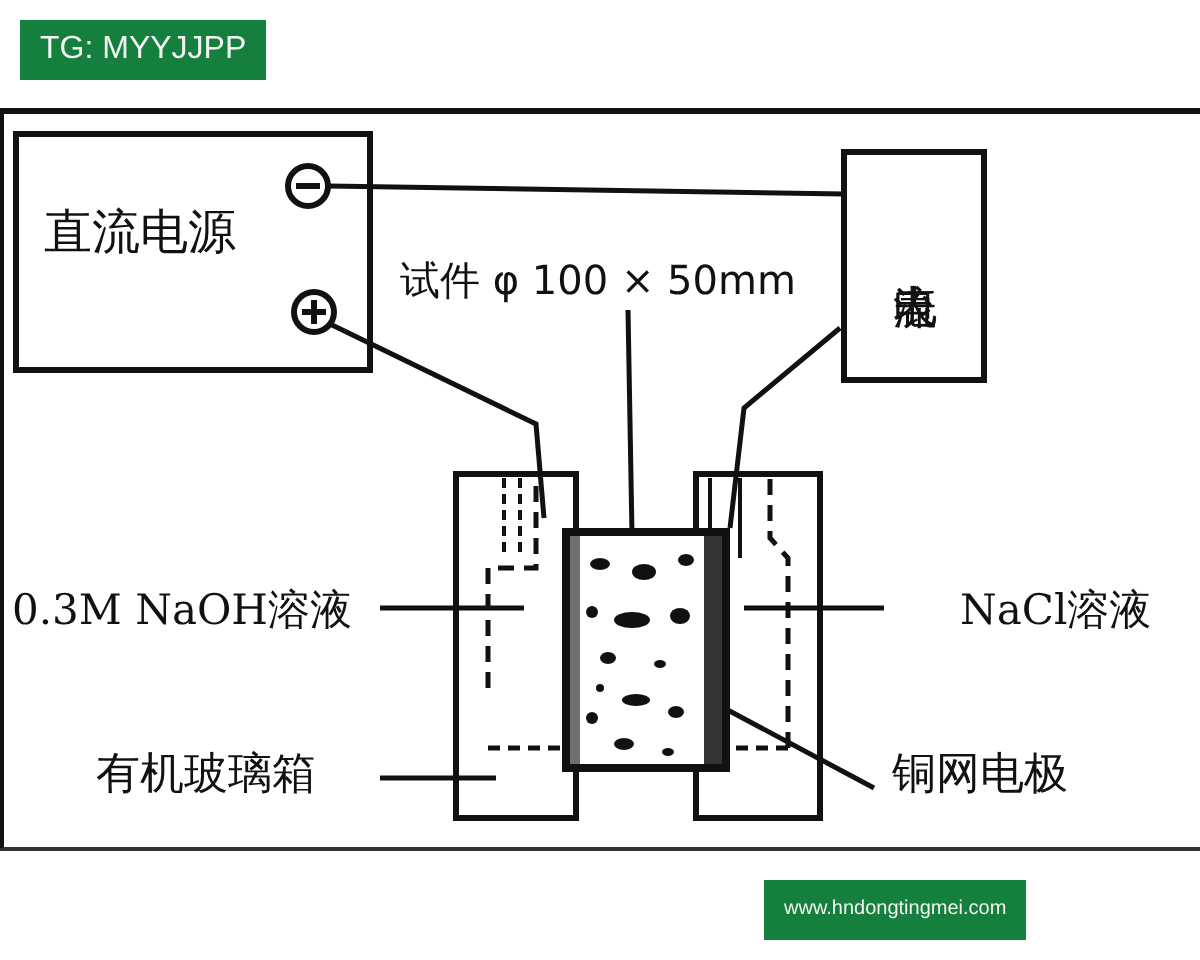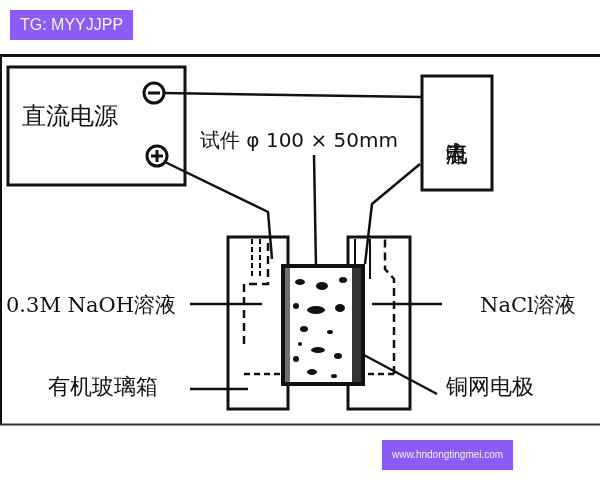--- a/index.html
+++ b/index.html
@@ -1,18 +1,18 @@
 <!DOCTYPE html>
 <html><head>
 <meta charset="utf-8">
 <style>
   html, body { margin: 0; padding: 0; }
   body { width: 600px; height: 480px; background: #ffffff; position: relative; overflow: hidden;
          font-family: "DejaVu Sans", sans-serif; }
-  .tag { position: absolute; background: #8b5cf6; color: #f2f2f2; font-family: "Liberation Sans", sans-serif;
+  .tag { position: absolute; background: #15803d; color: #f2f2f2; font-family: "Liberation Sans", sans-serif;
          font-size: 16px; line-height: 30px; padding: 0 10px; }
   #tag-top { left: 10px; top: 10px; height: 30px; }
   #tag-bottom { left: 382px; top: 440px; height: 30px; font-size: 10px; }
   #diagram { position: absolute; left: 0; top: 54px; width: 600px; height: 274px; }
   svg text { font-family: "DejaVu Serif", serif; fill: #111; }
   .cn { font-family: "DejaVu Sans", sans-serif; }
 </style>
 </head>
 <body>
 

